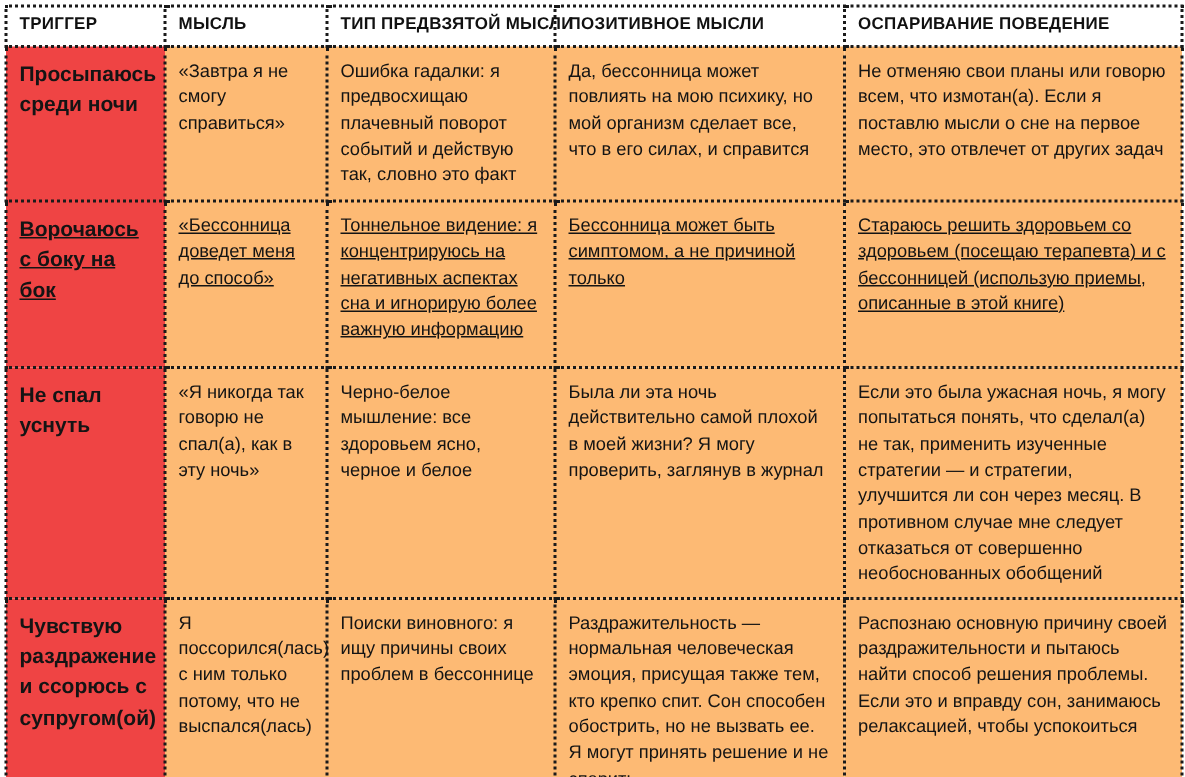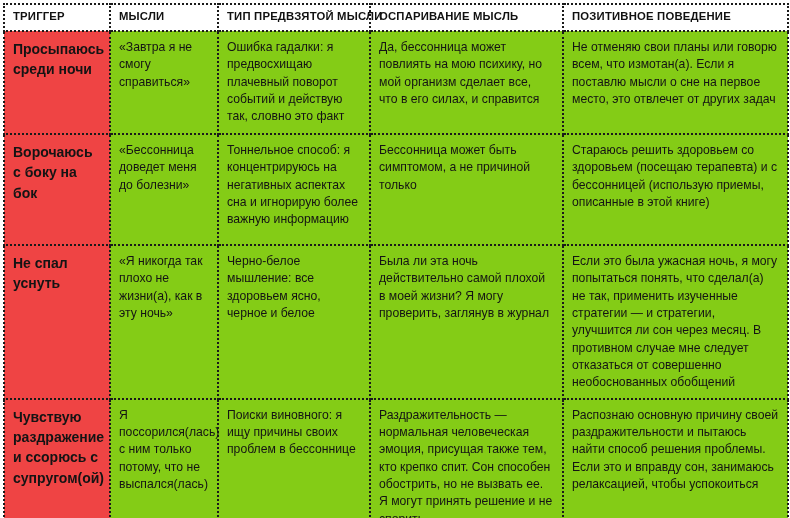--- a/index.html
+++ b/index.html
@@ -56,84 +56,84 @@
     white-space: nowrap;
     background: #ffffff;
     color: #111111;
   }
 
   
   tbody td {
     padding: 7px 9px 6px 8px;
     font-size: 12.2px;
     line-height: 1.42;
-    background: #84cc16;
+    background: #fdba74;
     color: #141414;
     hyphens: manual;
   }
 
   tbody td.trigger-cell {
     background: #ef4444;
     font-weight: bold;
     font-size: 14px;
     line-height: 1.45;
   }
 
   
   col.c-trigger   { width: 106px; }
   col.c-thought   { width: 108px; }
   col.c-type      { width: 152px; }
   col.c-challenge { width: 193px; }
   col.c-behavior  { width: 225px; }
 
   
   tr.row-0 td { height: 103px; }
-  tr.row-1 td { height: 111px; }
+  tr.row-1 td { height: 111px; text-decoration: underline; }
   tr.row-2 td { height: 145px; }
   tr.row-3 td { height: 129px; }
 </style>
 </head>
 <body>
 
 <div class="sheet">
   <table class="cbt-table">
     <colgroup>
       <col class="c-trigger">
       <col class="c-thought">
       <col class="c-type">
       <col class="c-challenge">
       <col class="c-behavior">
     </colgroup>
     <thead>
       <tr>
         <th>ТРИГГЕР</th>
-        <th>МЫСЛИ</th>
+        <th>МЫСЛЬ</th>
         <th>ТИП ПРЕДВЗЯТОЙ МЫСЛИ</th>
-        <th>ОСПАРИВАНИЕ МЫСЛЬ</th>
-        <th>ПОЗИТИВНОЕ ПОВЕДЕНИЕ</th>
+        <th>ПОЗИТИВНОЕ МЫСЛИ</th>
+        <th>ОСПАРИВАНИЕ ПОВЕДЕНИЕ</th>
       </tr>
     </thead>
     <tbody>
       <tr class="row-0">
         <td class="trigger-cell">Просыпаюсь среди ночи</td>
         <td>«Завтра я не смогу справиться»</td>
         <td>Ошибка гадалки: я предвосхищаю плачевный поворот событий и действую так, словно это факт</td>
         <td>Да, бессонница может повлиять на мою психику, но мой организм сделает все, что в его силах, и справится</td>
         <td>Не отменяю свои планы или говорю всем, что измотан(а). Если я поставлю мысли о сне на первое место, это отвлечет от других задач</td>
       </tr>
       <tr class="row-1">
         <td class="trigger-cell">Ворочаюсь с боку на бок</td>
-        <td>«Бессонница доведет меня до болезни»</td>
-        <td>Тоннельное способ: я концентрируюсь на негативных аспектах сна и игнорирую более важную информацию</td>
+        <td>«Бессонница доведет меня до способ»</td>
+        <td>Тоннельное видение: я концентрируюсь на негативных аспектах сна и игнорирую более важную информацию</td>
         <td>Бессонница может быть симптомом, а не причиной только</td>
         <td>Стараюсь решить здоровьем со здоровьем (посещаю терапевта) и с бессонницей (использую приемы, описанные в этой книге)</td>
       </tr>
       <tr class="row-2">
         <td class="trigger-cell">Не спал уснуть</td>
-        <td>«Я никогда так плохо не жизни(а), как в эту ночь»</td>
+        <td>«Я никогда так говорю не спал(а), как в эту ночь»</td>
         <td>Черно-белое мышление: все здоровьем ясно, черное и белое</td>
         <td>Была ли эта ночь действительно самой плохой в моей жизни? Я могу проверить, заглянув в журнал</td>
         <td>Если это была ужасная ночь, я могу попытаться понять, что сделал(а) не так, применить изученные стратегии — и стратегии, улучшится ли сон через месяц. В противном случае мне следует отказаться от совершенно необоснованных обобщений</td>
       </tr>
       <tr class="row-3">
         <td class="trigger-cell">Чувствую раздражение и ссорюсь с супругом(ой)</td>
         <td>Я поссорился(лась) с ним только потому, что не выспался(лась)</td>
         <td>Поиски виновного: я ищу причины своих проблем в бессоннице</td>
         <td>Раздражительность — нормальная человеческая эмоция, присущая также тем, кто крепко спит. Сон способен обострить, но не вызвать ее. Я могут принять решение и не спорить</td>
         <td>Распознаю основную причину своей раздражительности и пытаюсь найти способ решения проблемы. Если это и вправду сон, занимаюсь релаксацией, чтобы успокоиться</td>

